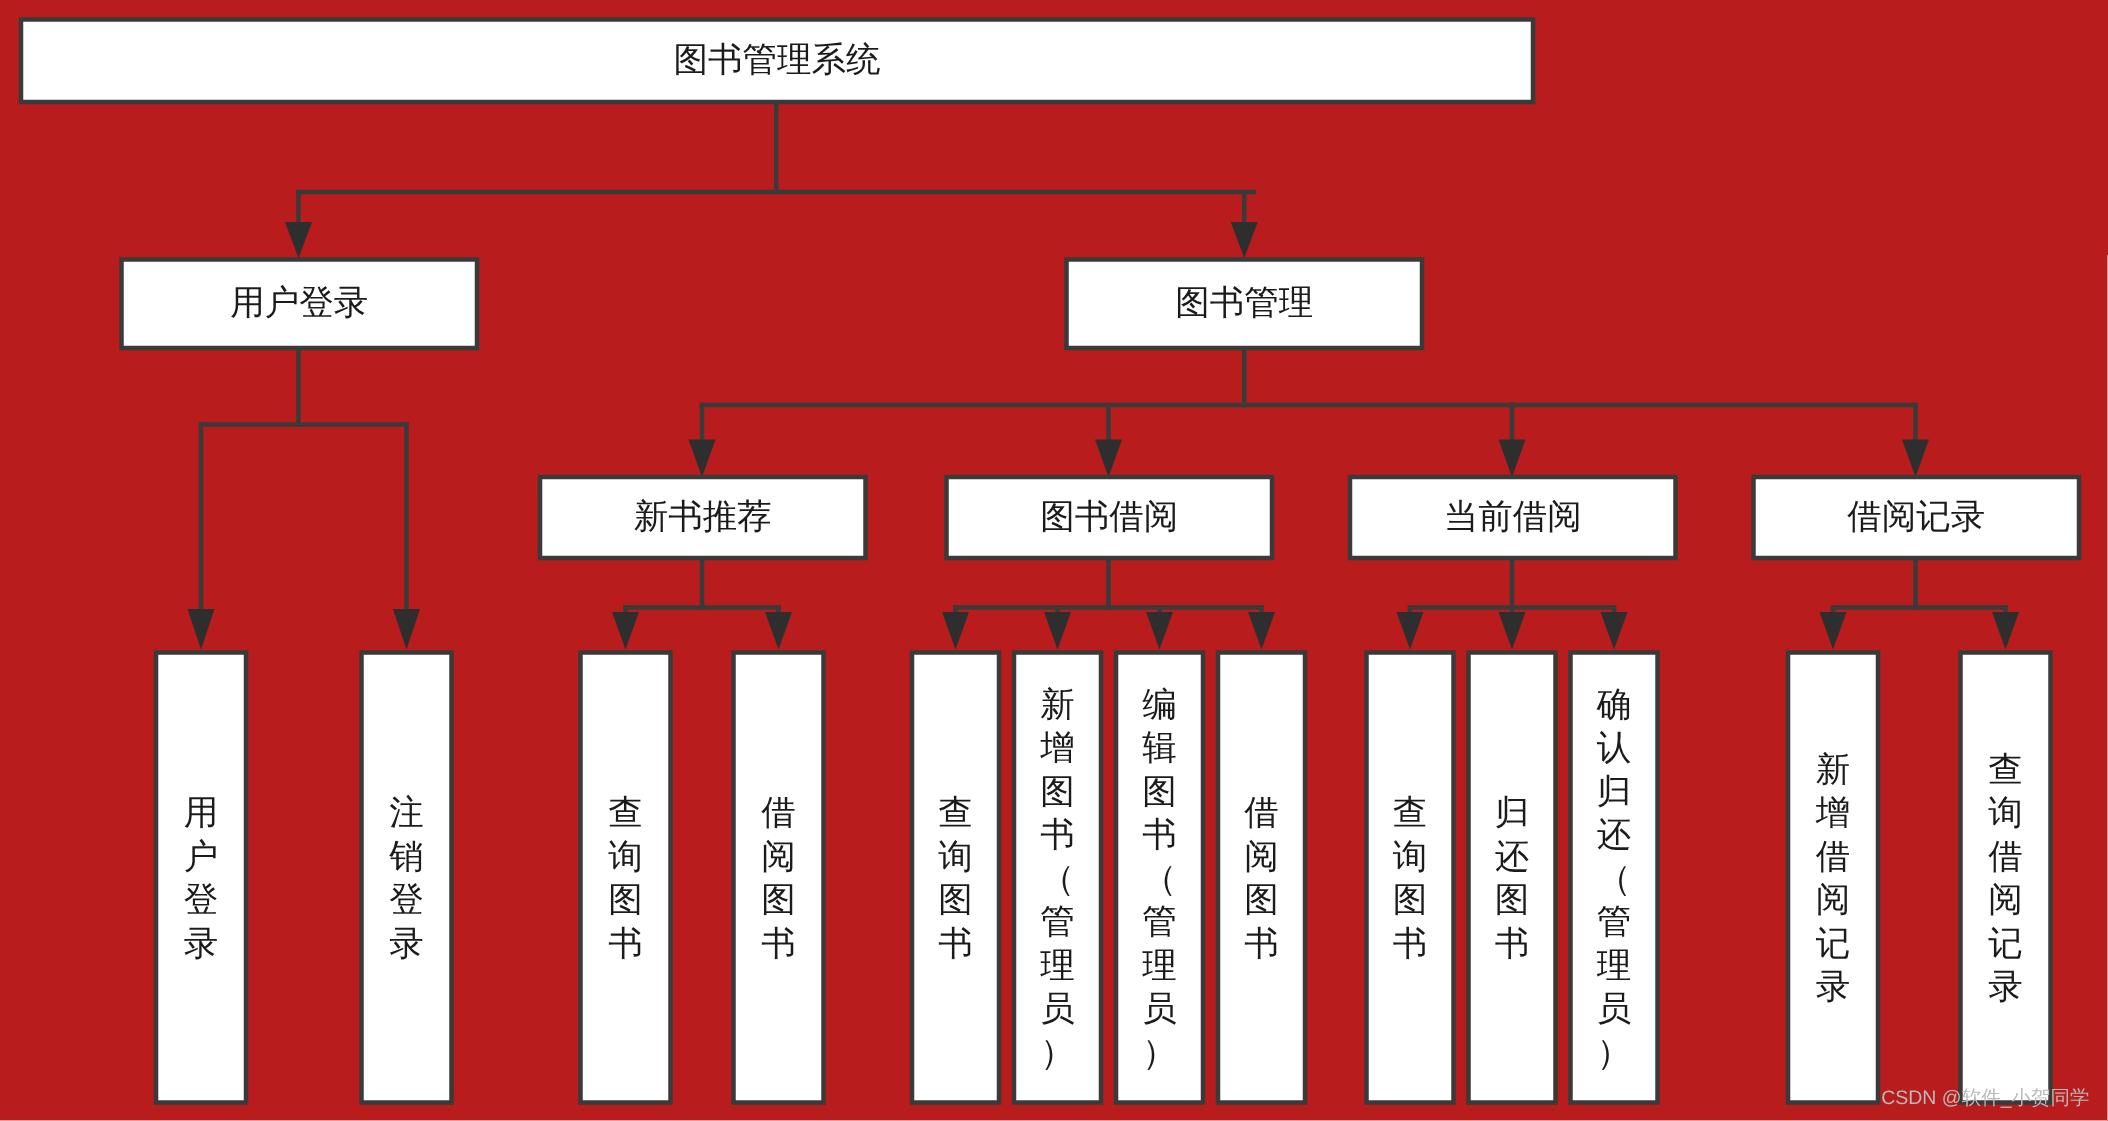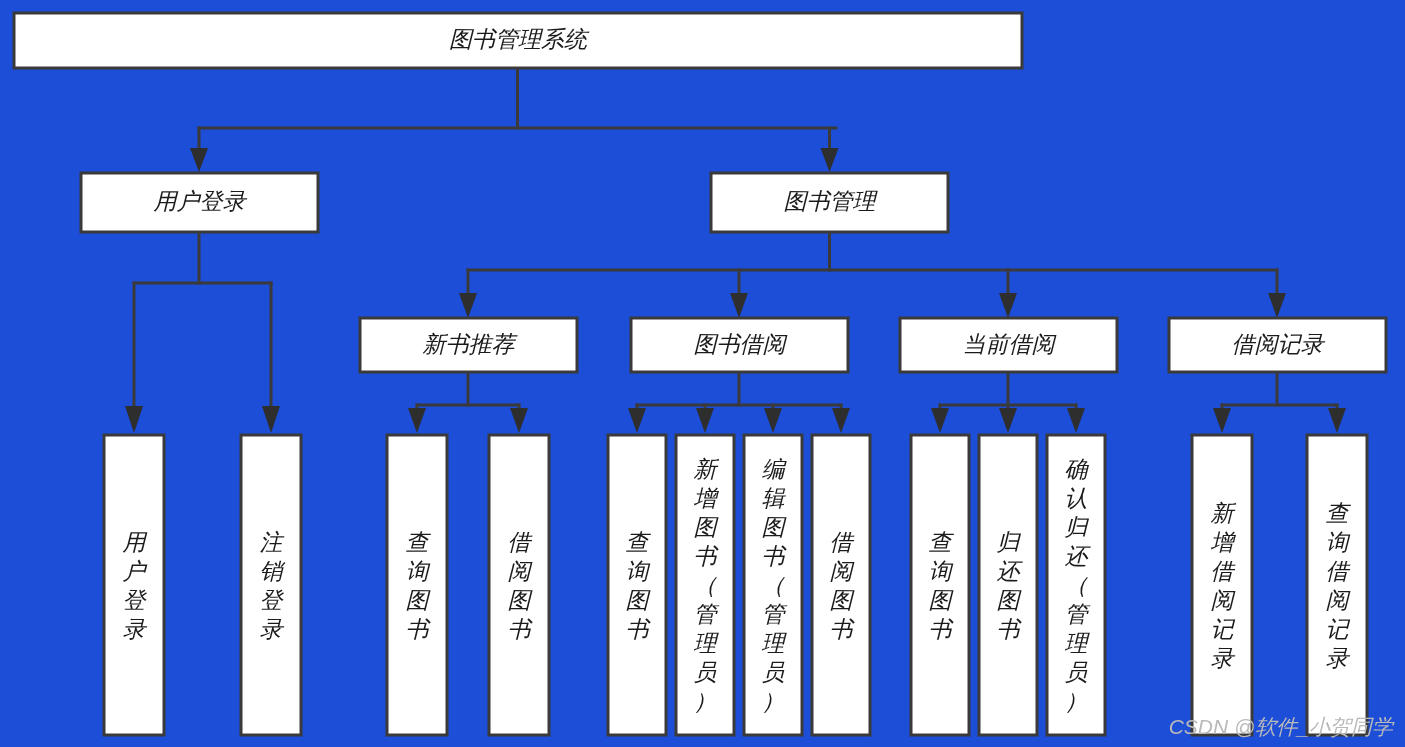--- a/index.html
+++ b/index.html
@@ -7,23 +7,22 @@
     padding: 0;
     background: #ffffff;
   }
   body {
     font-family: "Liberation Sans", "DejaVu Sans", sans-serif;
   }
   #diagram-root {
     position: relative;
     width: 1405px;
     height: 747px;
-    background: #1d4ed8;
+    background: #b91c1c;
     overflow: hidden;
-    font-style: italic;
   }
   svg.diagram-canvas {
     position: absolute;
     top: 0;
     left: 0;
     width: 1405px;
     height: 747px;
     display: block;
   }
   .node-box {
@@ -52,21 +51,21 @@
     font-family: "Liberation Sans", "DejaVu Sans", sans-serif;
     font-size: 23px;
     fill: #1b1b1b;
     text-anchor: middle;
   }
   .watermark-text {
     position: absolute;
     right: 12px;
     bottom: 6px;
     font-family: "Liberation Sans", "DejaVu Sans", sans-serif;
-    font-size: 21px;
+    font-size: 13px;
     color: #b9b9b9;
     white-space: nowrap;
     pointer-events: none;
     user-select: none;
   }
 </style>
 </head>
 <body>
 
 <div id="diagram-root">

